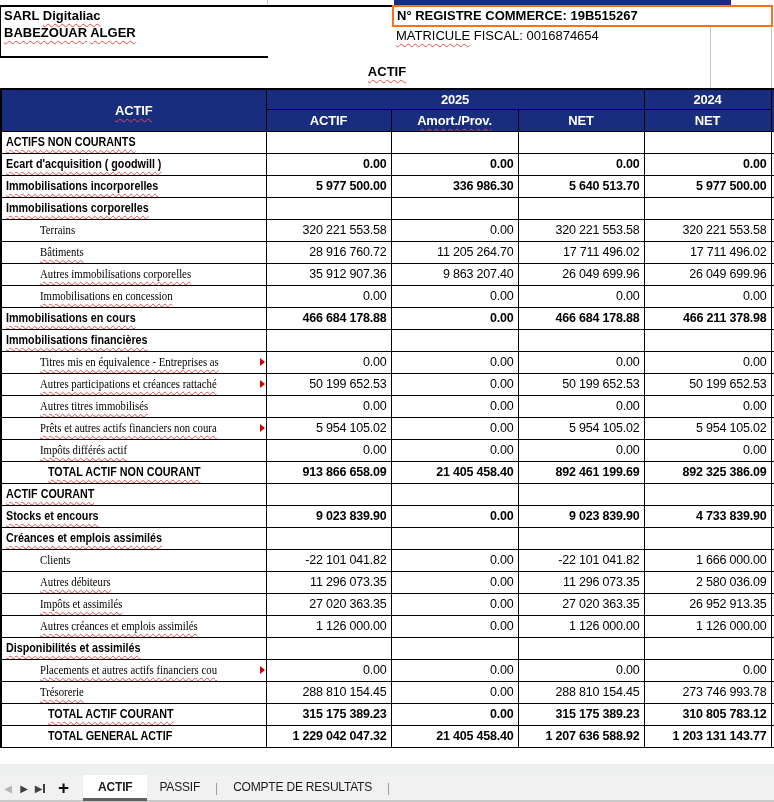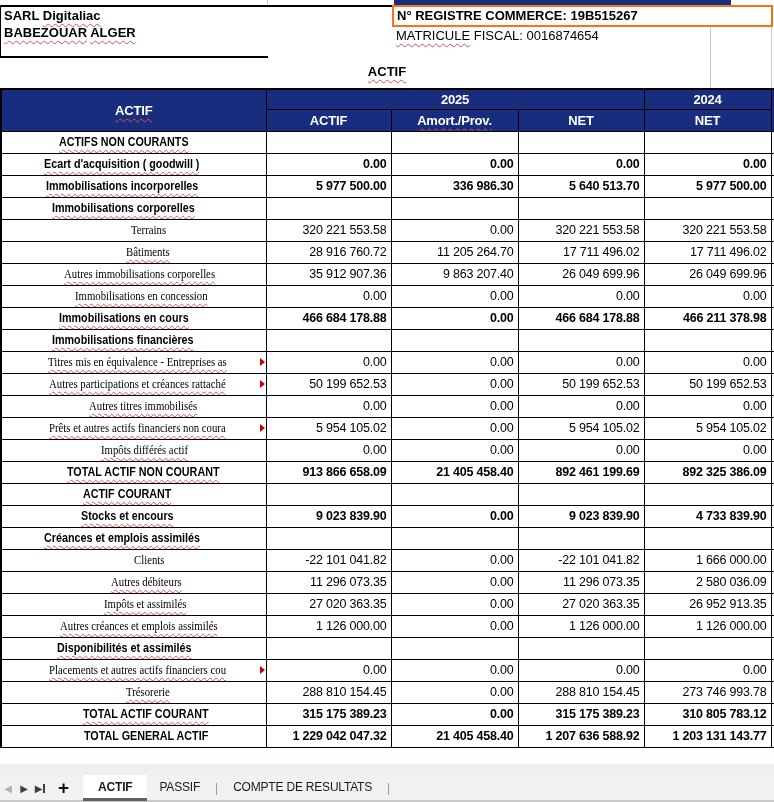--- a/index.html
+++ b/index.html
@@ -18,21 +18,21 @@
   .sheettitle{left:0;top:64px;width:774px;text-align:center;font-size:13px;font-weight:bold;}
   .sq{text-decoration:underline;text-decoration-style:wavy;text-decoration-color:#e14b4b;
       text-decoration-thickness:1px;text-underline-offset:2.5px;}
   
   .tableclip{left:0;top:88px;width:774px;height:676px;overflow:hidden;}
   table.bs{border-collapse:collapse;table-layout:fixed;width:774px;border-top:2px solid #000;border-left:2px solid #000;}
   table.bs td,table.bs th{border:1px solid #000;overflow:hidden;box-sizing:border-box;}
   th.navy{background:#182d7e;color:#fff;font-size:13px;font-weight:bold;text-align:center;letter-spacing:-0.2px;}
   tr.hr1 th{height:20px;}
   tr.hr2 th{height:22px;}
-  td.lab{height:22px;font-size:12.5px;text-align:center;padding:0 2px 0 4px;white-space:nowrap;position:relative;}
+  td.lab{height:22px;font-size:12.5px;text-align:left;padding:0 2px 0 4px;white-space:nowrap;position:relative;}
   td.lab.ind1{padding-left:38px;font-family:Liberation Serif, serif;}
   td.lab.ind2{padding-left:46px;}
   td.val{height:22px;font-size:12.5px;text-align:right;padding:0 4px;white-space:nowrap;letter-spacing:-0.2px;}
   .b{font-weight:bold;}
   .lab .txt{display:inline-block;transform:scaleX(.86);transform-origin:0 50%;white-space:nowrap;}
   td.col5{border-right:2px solid #000;}
   td.sliver,th.sliver{border-right:0;}
   i.tm{position:absolute;right:1px;top:50%;margin-top:-4px;width:0;height:0;display:block;
        border-left:5px solid #c00;border-top:4px solid transparent;border-bottom:4px solid transparent;}
   

